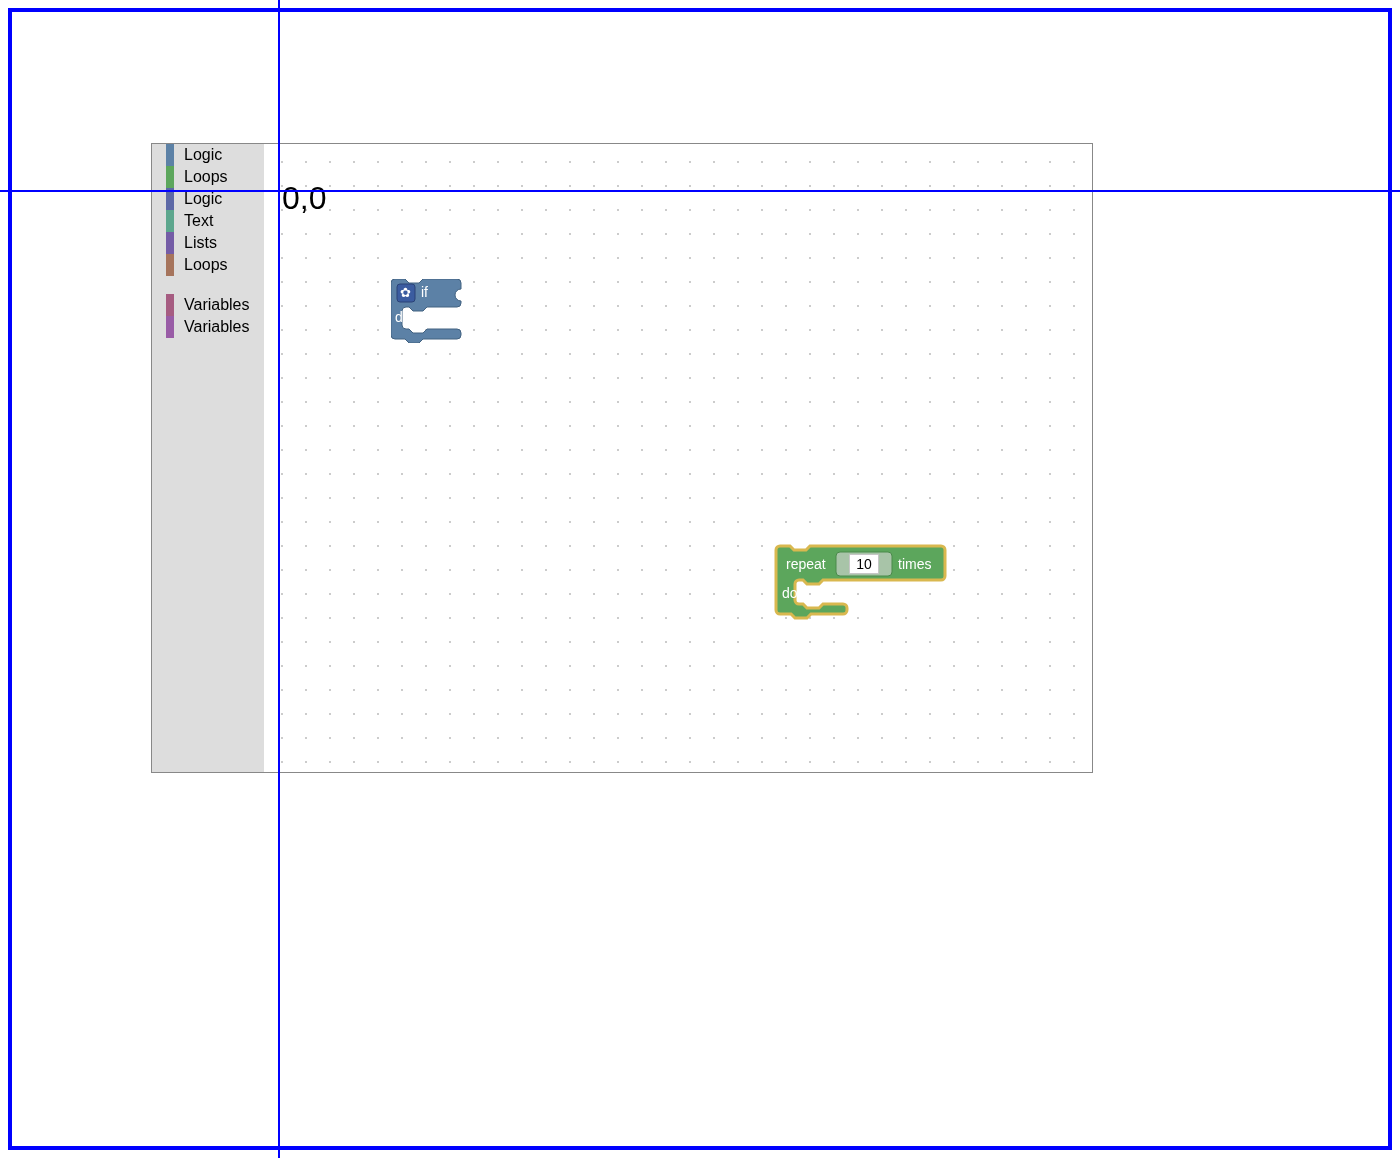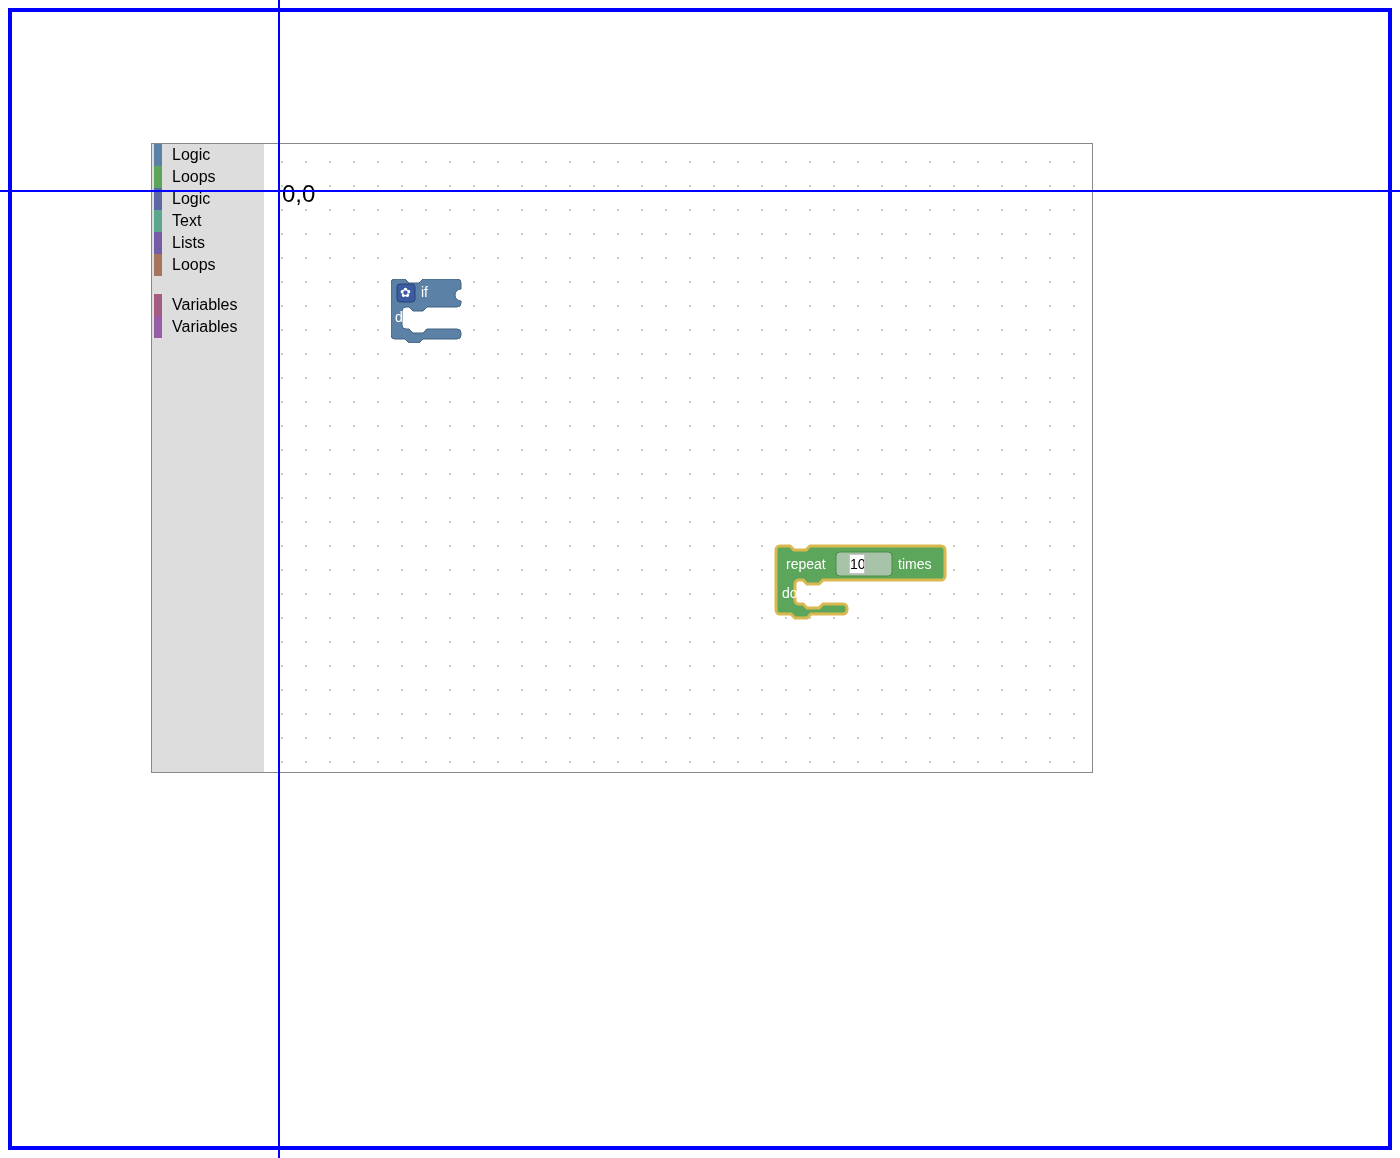--- a/index.html
+++ b/index.html
@@ -54,21 +54,21 @@
       width: 112px;
       background: #ddd;
     }
     .toolbox-item {
       display: flex;
       align-items: center;
       height: 22px;
       font-size: 16px;
       color: #000;
       cursor: pointer;
-      padding-left: 2px;
+      padding-left: 14px;
     }
     .toolbox-swatch {
       width: 8px;
       height: 22px;
       margin-right: 10px;
       flex-shrink: 0;
     }
     .toolbox-sep {
       height: 18px;
     }
@@ -80,21 +80,21 @@
       bottom: 0;
       background: #fff;
       background-image: radial-gradient(circle, #ccc 1px, transparent 1px);
       background-size: 24px 24px;
       background-position: 6px 6px;
     }
     .origin-label {
       position: absolute;
       left: 18px;
       top: 36px;
-      font-size: 24px;
+      font-size: 32px;
       color: #000;
       z-index: 10;
     }
     .block {
       position: absolute;
       cursor: grab;
     }
     .block svg { display: block; }
 
     
@@ -110,21 +110,21 @@
       left: 503px;
       top: 400px;
       width: 175px;
       height: 78px;
       margin-left: 7px;
     }
     .repeat-input {
       position: absolute;
       left: 75px;
       top: 10px;
-      width: 16px;
+      width: 30px;
       height: 20px;
       border: 1px solid #c6c6c6;
       border-radius: 1px;
       background: #fff;
       font-size: 14px;
       text-align: center;
       color: #000;
     }
     .block-text {
       fill: #fff;

